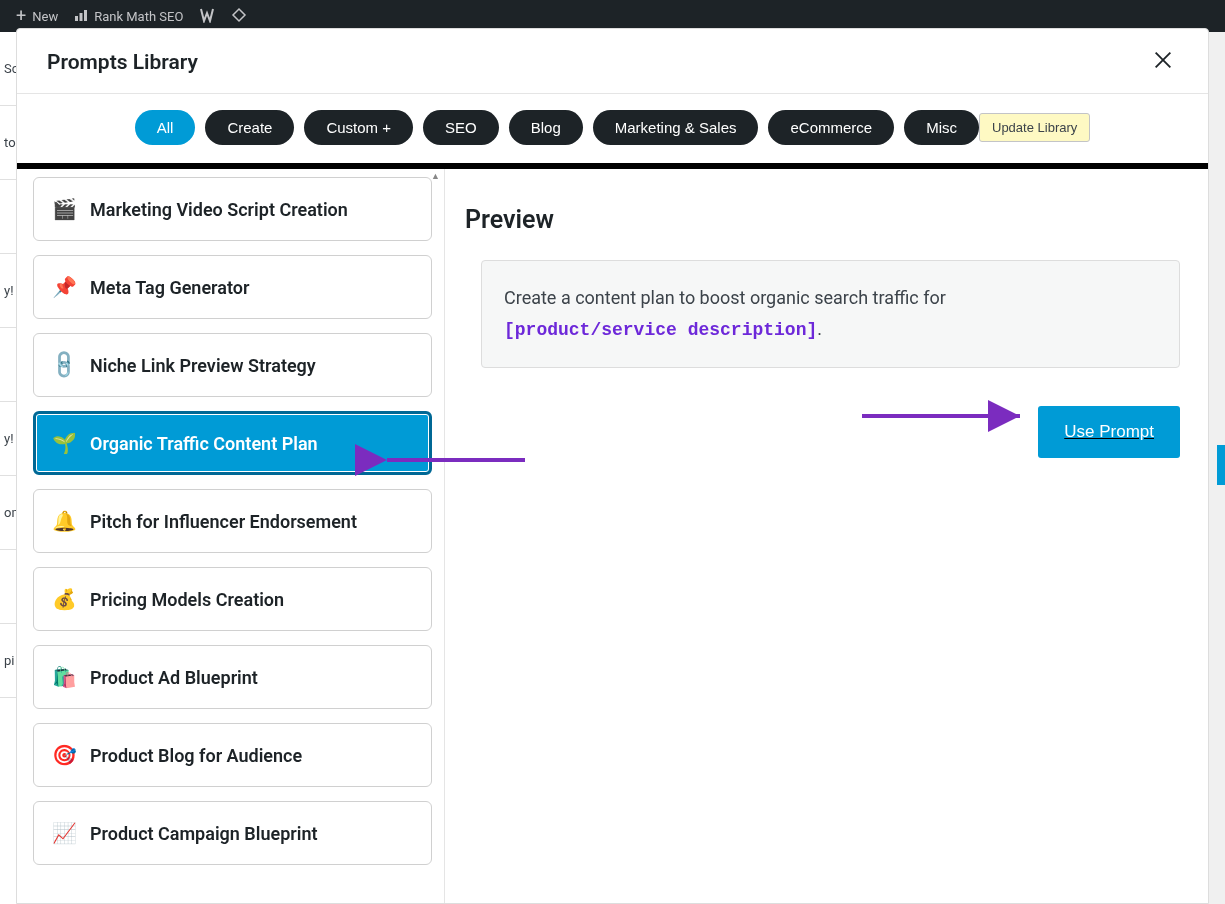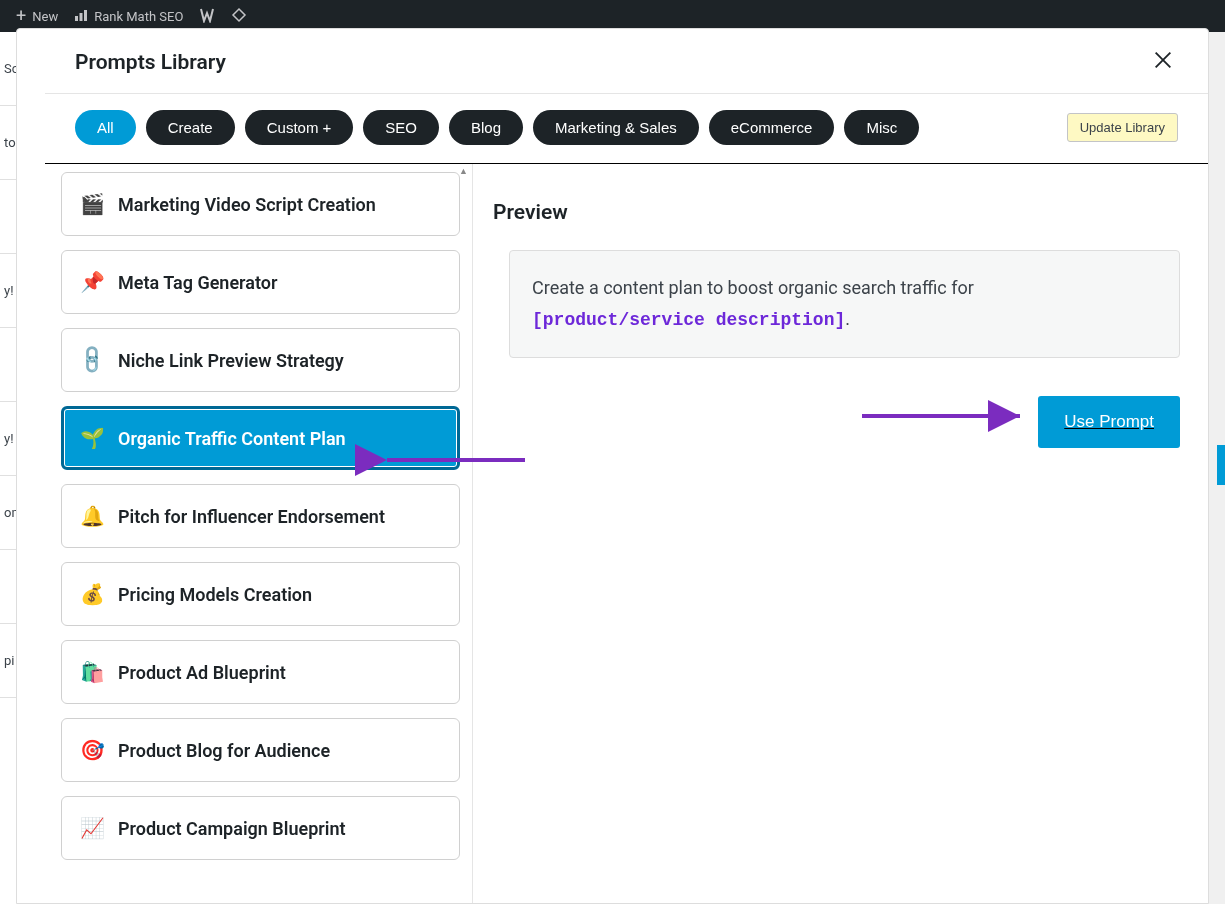--- a/index.html
+++ b/index.html
@@ -57,21 +57,20 @@
       top: 28px;
       left: 16px;
       right: 16px;
       bottom: 0;
       background: #fff;
       border: 1px solid #ddd;
       border-radius: 4px 4px 0 0;
       display: flex;
       flex-direction: column;
       overflow: hidden;
-      padding-left: 28px;
     }
     .modal-header {
       display: flex;
       justify-content: space-between;
       align-items: center;
       padding: 18px 30px 16px 30px;
       border-bottom: 1px solid #e5e5e5;
     }
     .modal-title {
       font-size: 21px;
@@ -86,24 +85,24 @@
       padding: 2px 4px;
     }
     .close-btn svg {
       width: 22px;
       height: 22px;
       stroke: #1d2327;
       stroke-width: 2;
     }
     .filter-bar {
       display: flex;
-      justify-content: space-between;
+      justify-content: center;
       align-items: center;
       padding: 16px 30px 18px 30px;
-      border-bottom: 1px solid #000000;
+      border-bottom: 6px solid #000000;
     }
     .filter-pills {
       display: flex;
       gap: 10px;
     }
     .pill {
       background: #1d2327;
       color: #fff;
       border: none;
       border-radius: 20px;
@@ -183,21 +182,21 @@
       font-size: 20px;
       width: 24px;
       text-align: center;
     }
     .preview-panel {
       flex: 1;
       padding: 36px 28px 20px 20px;
       position: relative;
     }
     .preview-title {
-      font-size: 21px;
+      font-size: 25px;
       font-weight: 600;
       color: #1d2327;
       margin-bottom: 26px;
     }
     .preview-box {
       background: #f6f7f7;
       border: 1px solid #ddd;
       border-radius: 4px;
       padding: 22px 22px;
       font-size: 18px;

